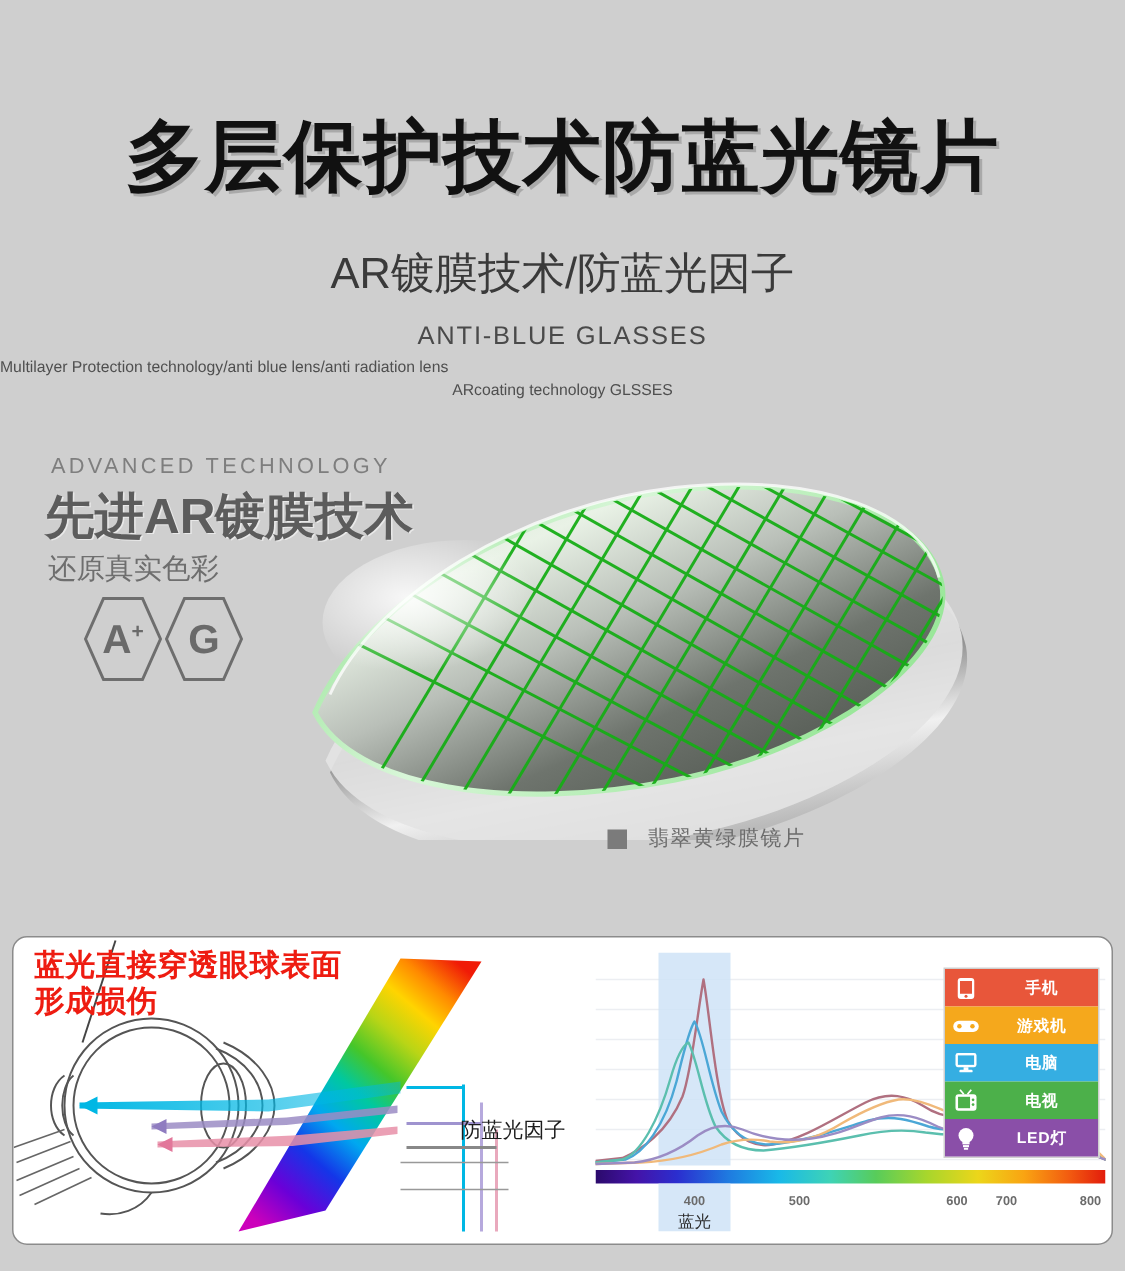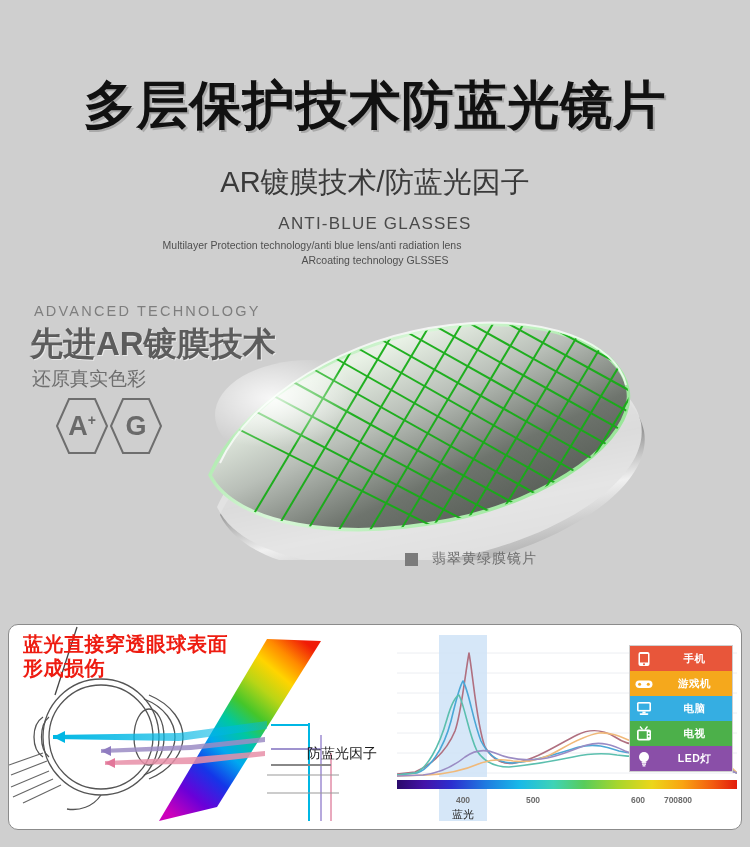--- a/index.html
+++ b/index.html
@@ -22,21 +22,21 @@
   .hdr-sub {
     position: absolute; left: 0; top: 163px; width: 750px;
     text-align: center; font-size: 29px; color: #3a3a3a; letter-spacing: 0px;
   }
   .hdr-en1 {
     position: absolute; left: 0; top: 214px; width: 750px;
     text-align: center; font-size: 17px; color: #4a4a4a; letter-spacing: 1.2px;
   }
   .hdr-en2 {
     position: absolute; left: 0; top: 239px; width: 624px;
-    text-align: center; font-size: 10.5px; color: #4f4f4f;
+    font-size: 10.5px; color: #4f4f4f;
   }
   .hdr-en3 {
     position: absolute; left: 0; top: 254px; width: 750px;
     text-align: center; font-size: 10.5px; color: #4f4f4f;
   }
 
   
   .adv-en {
     position: absolute; left: 34px; top: 303px;
     font-size: 14.5px; color: #7e7e7e; letter-spacing: 2.2px;
@@ -368,21 +368,21 @@
       <rect x="0" y="145" width="340" height="9" fill="url(#specBar)"></rect>
 
       <rect x="42" y="154" width="48" height="32" fill="#cfe3f7" opacity="0.85"></rect>
     </svg>
 
     <div class="axis-ticks">
       <span class="tick" style="left:454px; top:170px;">400</span>
       <span class="tick" style="left:524px; top:170px;">500</span>
       <span class="tick" style="left:594px; top:170px;margin-left:35px;">600</span>
       <span class="tick" style="left:662px; top:170px;">700</span>
-      <span class="tick" style="left:676px; top:170px;">800</span>
+      <span class="tick" style="left:718px; top:170px;">800</span>
       <span class="blue-label" style="left:454px; top:182px;">蓝光</span>
     </div>
 
 
     <div class="spec-legend">
 
       <div class="leg-row" style="background:#e8563a">
         <span class="leg-ic">
           <svg width="14" height="16" viewBox="0 0 14 16">
               <rect x="1.5" y="1" width="11" height="14" rx="2" fill="#fff"></rect>

